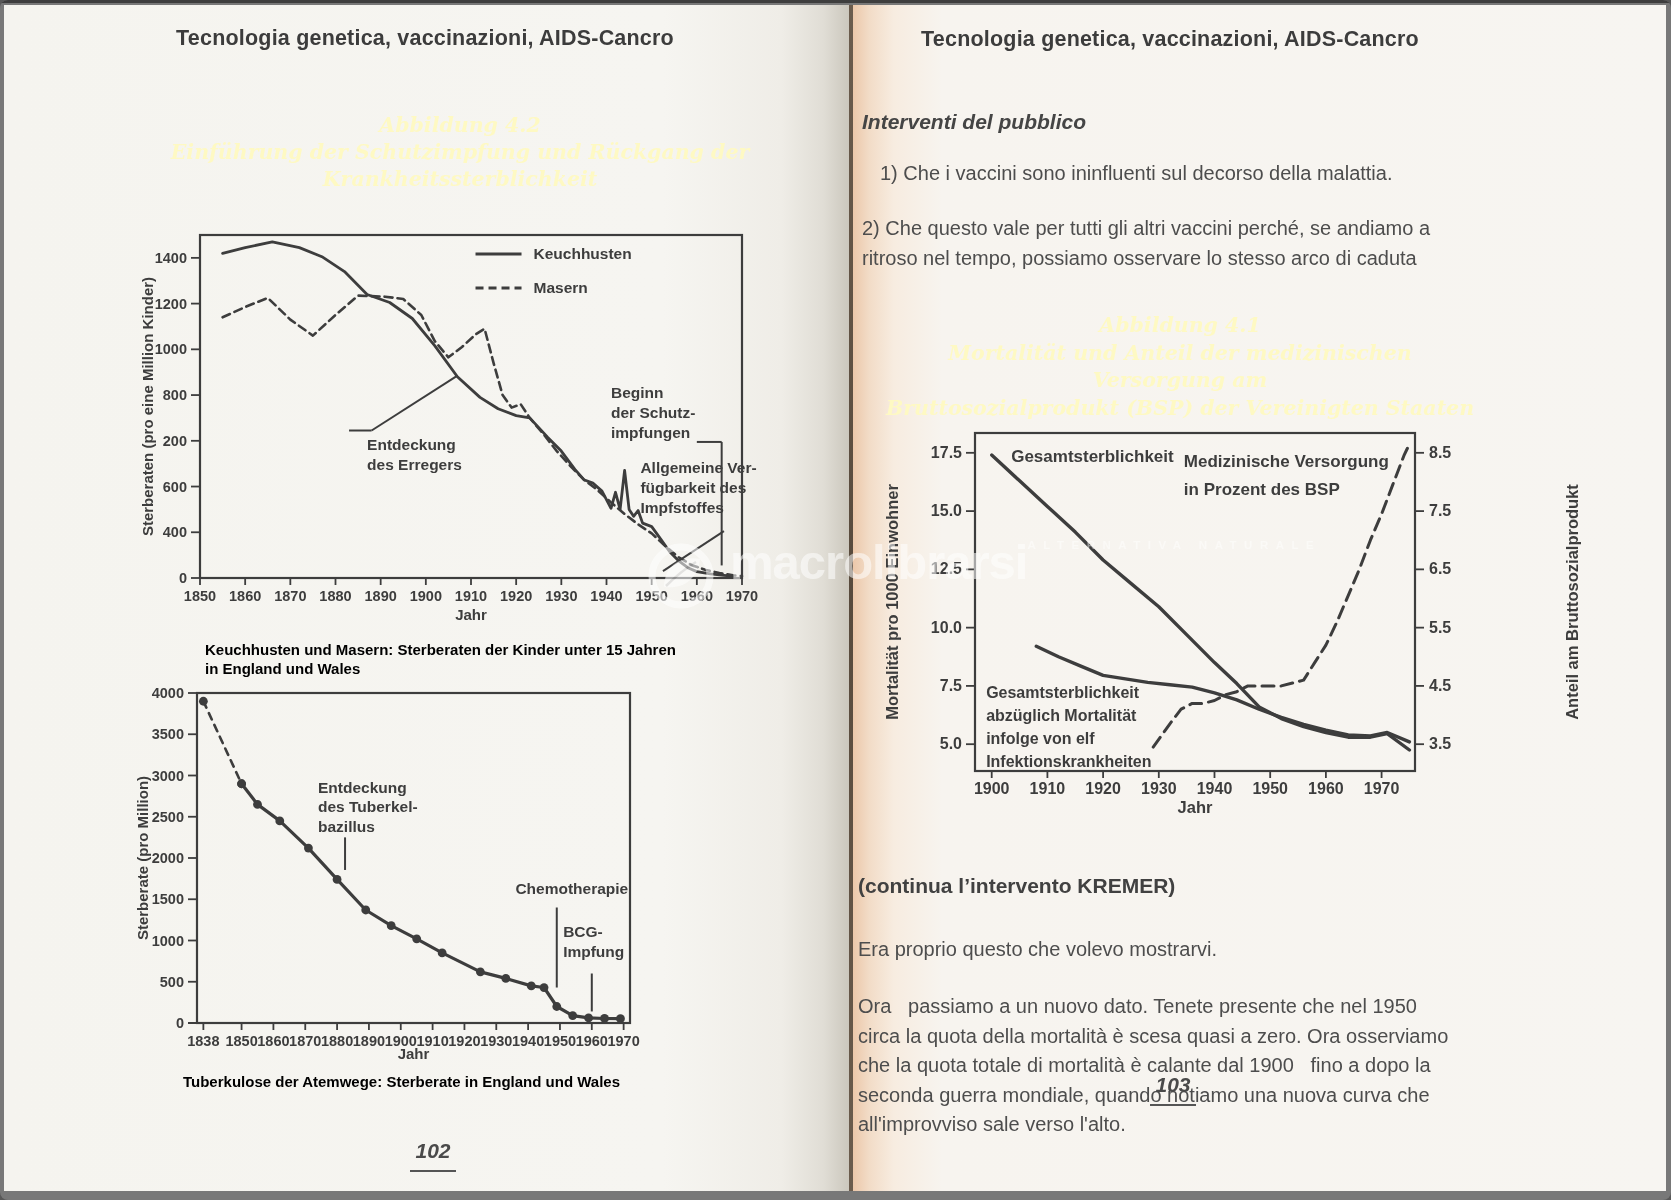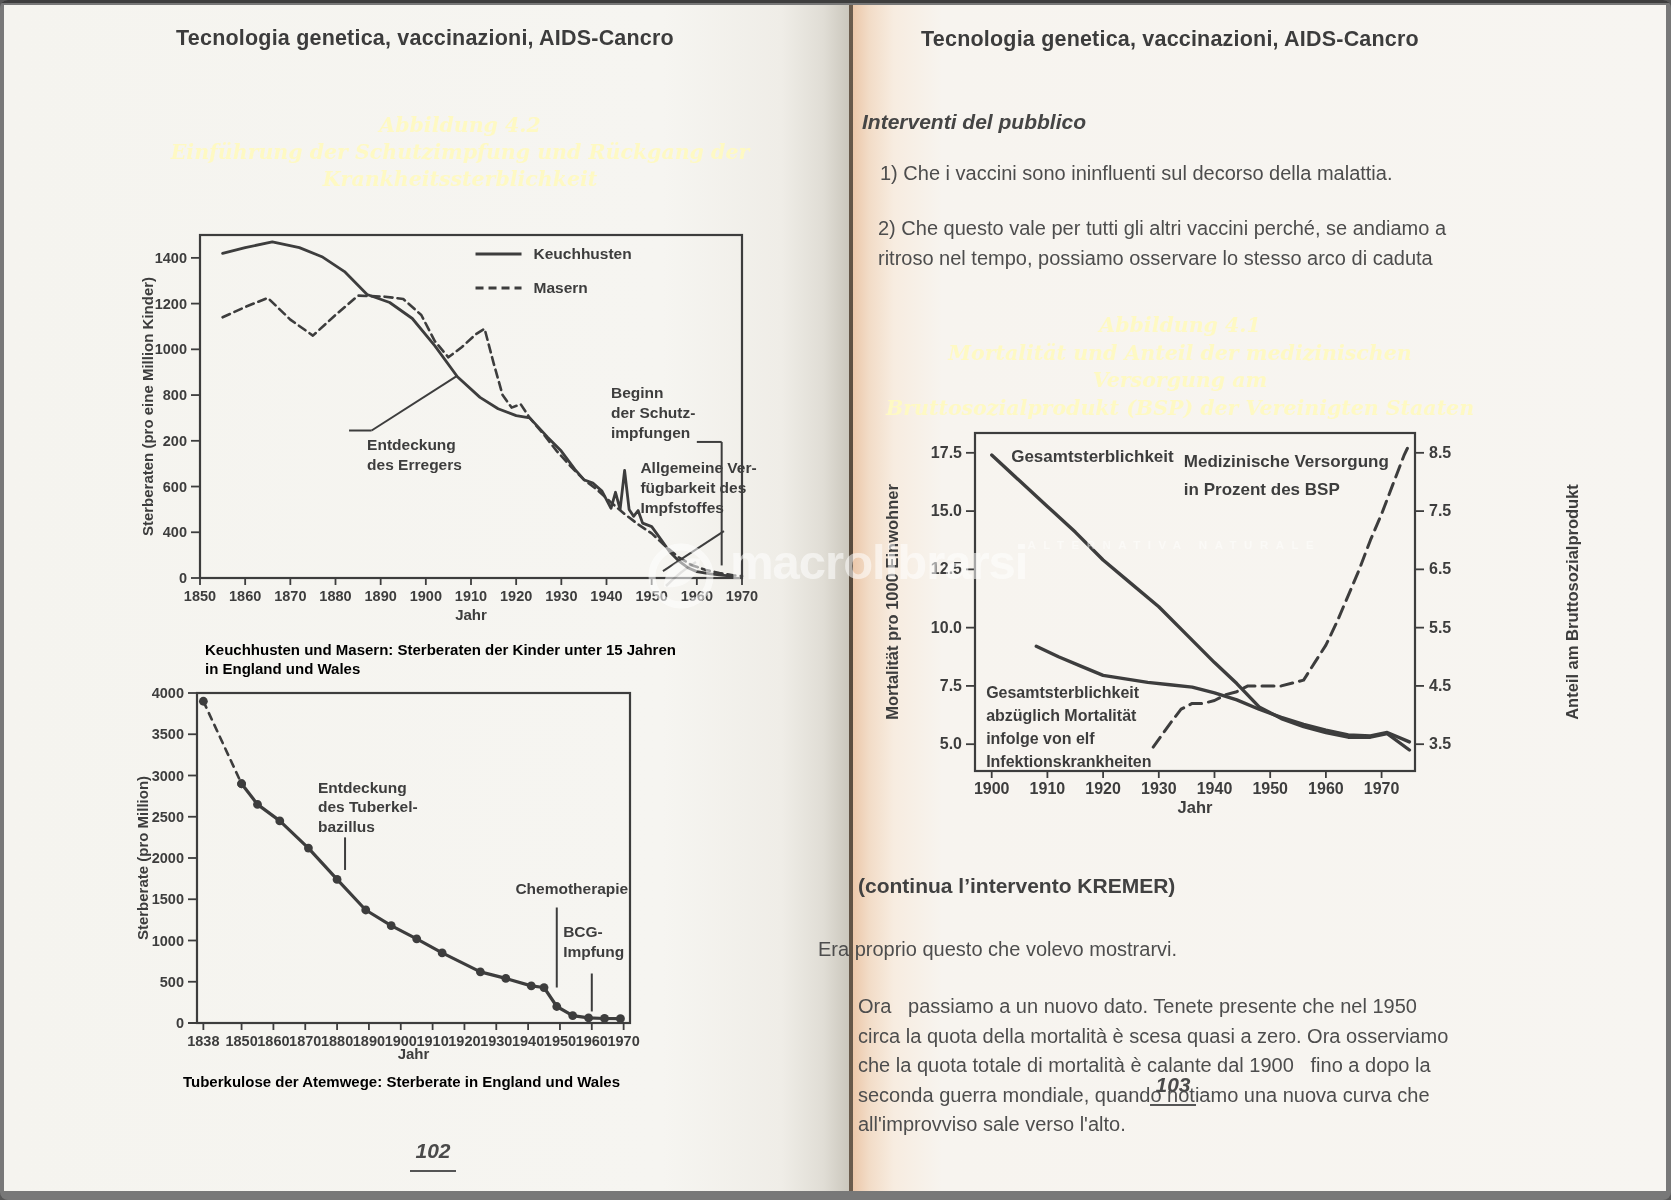--- a/index.html
+++ b/index.html
@@ -206,21 +206,21 @@
   <div class="abs caption" style="left:183px;top:1072px;width:560px;">Tuberkulose der Atemwege: Sterberate in England und Wales</div>
 
   <div class="abs pagenum" style="left:383px;top:1139px;width:100px;"><span>102</span></div>
 
   <div class="abs hdr" style="left:880px;top:27px;width:580px;">Tecnologia genetica, vaccinazioni, AIDS-Cancro</div>
 
   <div class="abs sec-head" style="left:862px;top:110px;">Interventi del pubblico</div>
 
   <div class="abs body-txt" style="left:880px;top:162px;width:760px;">1) Che i vaccini sono ininfluenti sul decorso della malattia.</div>
 
-  <div class="abs body-txt pre" style="left:862px;top:214px;width:760px;margin-left:16px;">2) Che questo vale per tutti gli altri vaccini perché, se andiamo a
+  <div class="abs body-txt pre" style="left:862px;top:214px;width:760px;">2) Che questo vale per tutti gli altri vaccini perché, se andiamo a
 ritroso nel tempo, possiamo osservare lo stesso arco di caduta</div>
 
   <div class="abs figtitle" style="left:880px;top:312px;width:600px;line-height:27.5px;">Abbildung 4.1
 Mortalität und Anteil der medizinischen Versorgung am
 Bruttosozialprodukt (BSP) der Vereinigten Staaten</div>
 
   <svg class="chart" width="710" height="430" style="left:880px;top:398px;">
       <rect x="95" y="35" width="440" height="338" fill="none" stroke="#3d3d3d" stroke-width="2.2"></rect>
       <line x1="111.70886075949367" y1="373" x2="111.70886075949367" y2="380" stroke="#3d3d3d" stroke-width="1.8"></line>
       <text x="111.70886075949367" y="396" text-anchor="middle" font-size="16">1900</text>
@@ -272,21 +272,21 @@
       <text x="303.8607594936709" y="68.80000000000007" font-size="17">Medizinische Versorgung</text>
       <text x="303.8607594936709" y="96.80000000000007" font-size="17">in Prozent des BSP</text>
       <text x="106.13924050632912" y="299.57241379310346" font-size="16">Gesamtsterblichkeit</text>
       <text x="106.13924050632912" y="322.57241379310346" font-size="16">abzüglich Mortalität</text>
       <text x="106.13924050632912" y="345.57241379310346" font-size="16">infolge von elf</text>
       <text x="106.13924050632912" y="368.57241379310346" font-size="16">Infektionskrankheiten</text>
     </svg>
 
   <div class="abs bold-line" style="left:858px;top:874px;">(continua l’intervento KREMER)</div>
 
-  <div class="abs body-txt" style="left:818px;top:938px;width:760px;">Era proprio questo che volevo mostrarvi.</div>
+  <div class="abs body-txt" style="left:858px;top:938px;width:760px;">Era proprio questo che volevo mostrarvi.</div>
 
   <div class="abs body-txt pre" style="left:858px;top:992px;width:770px;">Ora   passiamo a un nuovo dato. Tenete presente che nel 1950
 circa la quota della mortalità è scesa quasi a zero. Ora osserviamo
 che la quota totale di mortalità è calante dal 1900   fino a dopo la
 seconda guerra mondiale, quando notiamo una nuova curva che
 all'improvviso sale verso l'alto.</div>
 
   <div class="abs pagenum" style="left:1123px;top:1073px;width:100px;"><span>103</span></div>
 
   <div class="watermark">

